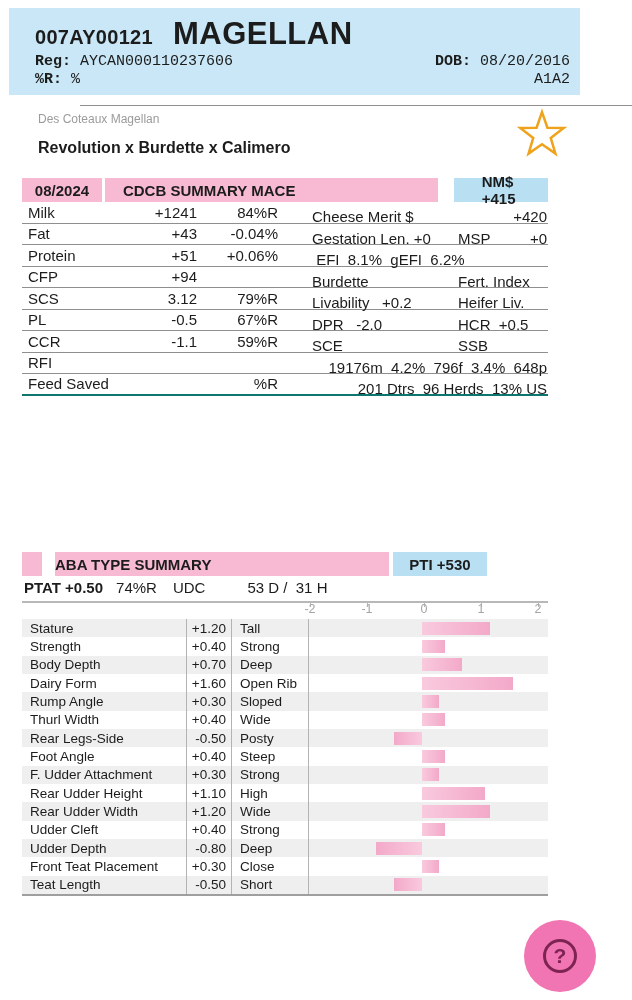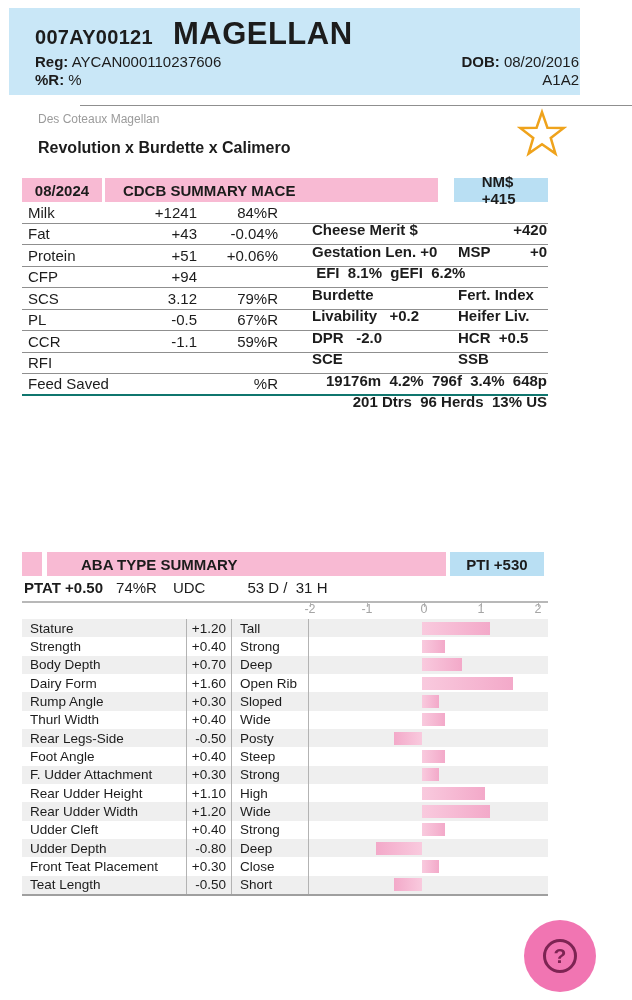--- a/index.html
+++ b/index.html
@@ -5,21 +5,21 @@
   * { margin:0; padding:0; box-sizing:border-box; }
   html,body { background:#fff; }
   body { font-family:"Liberation Sans", sans-serif; color:#1c1c1c; }
   #page { position:relative; width:632px; height:1000px; background:#fff; overflow:hidden; }
 
   
   .hdr-box { position:absolute; left:9px; top:8px; width:571px; height:87px; background:#c9e7f7; }
   .hdr-title { display:flex; align-items:baseline; gap:20px; padding:8px 10px 0 26px; }
   .hdr-code { font-size:20px; font-weight:bold; letter-spacing:.3px; }
   .hdr-name { font-size:31px; font-weight:bold; letter-spacing:.5px; }
-  .hdr-row { display:flex; justify-content:space-between; padding:0 1px 0 26px; font-size:15px; line-height:18px; }
+  .hdr-row { display:flex; justify-content:space-between; padding:0 10px 0 26px; font-size:15px; line-height:18px;font-family:Liberation Mono, monospace; }
   .hdr-row .b { font-weight:bold; }
   .hdr-row.first { margin-top:1px; }
   .top-artifact { position:absolute; left:80px; top:105px; width:552px; height:1px; background:#8f8f8f; }
 
   
   .ped-fullname { position:absolute; left:38px; top:112px; font-size:12px; color:#9b9b9b; }
   .ped-sires { position:absolute; left:38px; top:139px; font-size:16px; font-weight:bold; }
   .star-wrap { position:absolute; left:517px; top:108px; width:50px; height:50px; cursor:pointer; }
 
   
@@ -33,29 +33,29 @@
   .cdcb-title { width:341px; margin-left:3px; padding-left:18px; }
   .cdcb-nm { width:96px; margin-left:16px;padding-left:28px; }
 
   #cdcb-rows { position:absolute; left:22px; top:202px; width:526px; }
   .crow { position:relative; display:flex; height:21.5px; align-items:center; font-size:15px; border-bottom:1px solid #8f8f8f; }
   .crow:last-child { border-bottom:2px solid #0f766e; }
   .cl { width:130px; padding-left:6px; }
   .cv { width:45px; text-align:right; }
   .cp { width:81px; text-align:right; }
   .cra { position:relative; flex:1; height:100%; }
-  .cra span { position:absolute; top:17px; line-height:21.5px; white-space:pre;font-weight:bold; }
+  .cra span { position:absolute; top:4px; line-height:21.5px; white-space:pre; }
   .ra { left:34px; }
   .rb { left:180px; }
   .rc { right:1px; }
 
   
   #aba-hdr { top:552px; }
   .aba-chip { width:20px; }
-  .aba-title { width:399px; margin-left:5px; padding-left:34px; }
+  .aba-title { width:334px; margin-left:13px; }
   .aba-pti { width:94px; margin-left:4px; }
 
   .ptat-line { position:absolute; left:24px; top:579px; display:flex; align-items:baseline; font-size:15px; white-space:pre; }
   .ptat-line .b { font-weight:bold; }
   .ptat-rel { margin-left:13px; }
   .ptat-udc { margin-left:16px; }
   .ptat-counts { margin-left:42px; }
 
   .axis-line { position:absolute; left:22px; top:601px; width:526px; height:2px; background:#b8b8b8; }
   .axis-tick { position:absolute; top:603px; width:1px; height:4px; background:#b8b8b8; }

